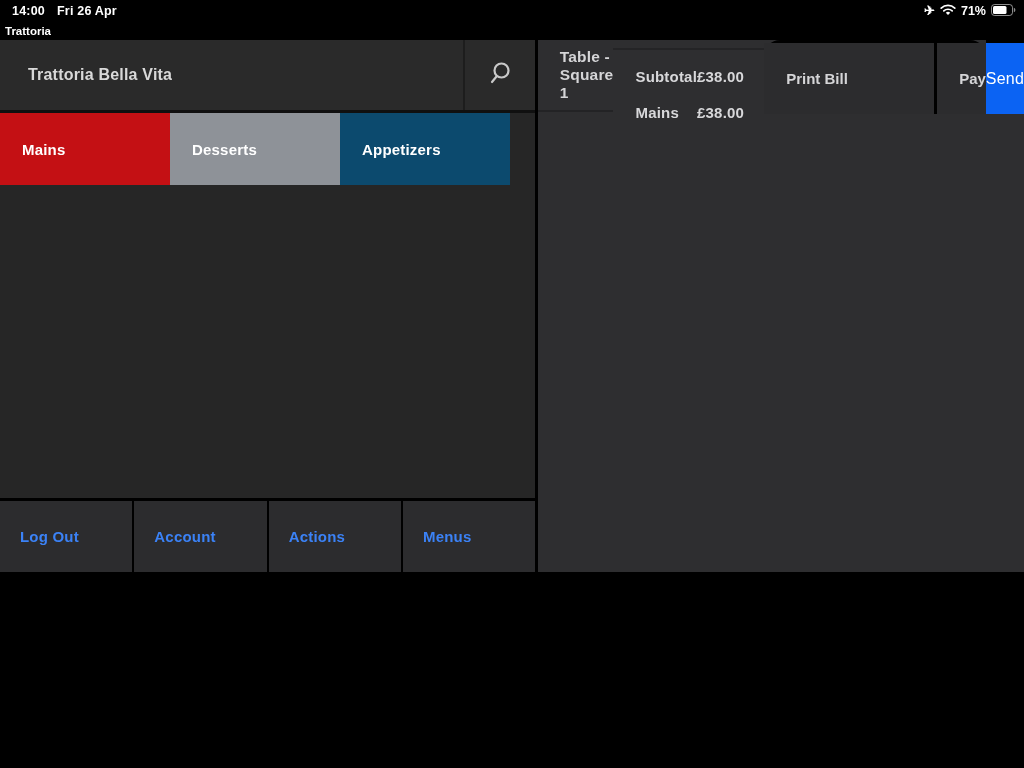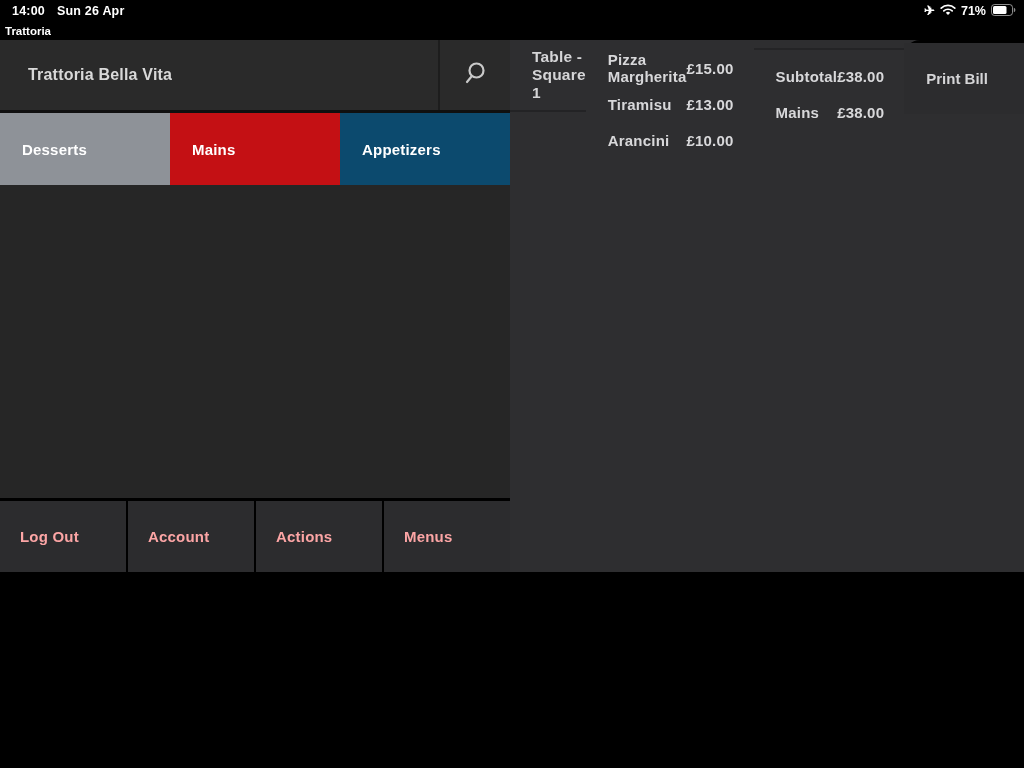--- a/index.html
+++ b/index.html
@@ -39,21 +39,21 @@
     font-family:inherit; font-size:15px; font-weight:700; color:#fff; letter-spacing:.2px;
   }
   .tab-mains { background:#c41014; }
   .tab-desserts { background:#8e9298; }
   .tab-appetizers { background:#0c4a6e; }
   .content { flex:1; background:#262626; }
   
   .bottomnav { height:74px; border-top:3px solid #000; background:#000; display:flex; gap:2px; }
   .nav-btn {
     flex:1; border:none; background:#2c2c2e; cursor:pointer; font-family:inherit;
-    color:#fca5a5; font-size:15px; font-weight:600; text-align:left;
+    color:#3b82f6; font-size:15px; font-weight:600; text-align:left;
     display:flex; align-items:center; padding-left:20px; letter-spacing:.2px;
   }
   
   .right-header { height:72px; border-bottom:2px solid #232325; display:flex; align-items:center; padding-left:22px; }
   .right-header-title { color:#d5d5d7; font-size:15.5px; font-weight:600; letter-spacing:.2px; }
   .order-items { padding-top:10px; }
   .order-row, .summary-row {
     height:36px; display:flex; align-items:center; justify-content:space-between;
     padding:0 20px 0 22px; cursor:default;
   }
@@ -78,21 +78,21 @@
   }
 </style>
 </head>
 <body>
 
 <div class="screen">
 
   <div class="statusbar">
     <div class="sb-left">
       <span>14:00</span>
-      <span>Sun 26 Apr</span>
+      <span>Fri 26 Apr</span>
     </div>
     <div class="sb-right">
       <span class="plane">✈</span>
       <span>
         <svg width="16" height="12" viewBox="0 0 16 12">
           <path d="M1.2 4.1 a10 10 0 0 1 13.6 0" stroke="#fff" stroke-width="1.7" fill="none" stroke-linecap="round"></path>
           <path d="M3.8 6.9 a6.2 6.2 0 0 1 8.4 0" stroke="#fff" stroke-width="1.7" fill="none" stroke-linecap="round"></path>
           <path d="M8 11 L10.2 8.7 a3.2 3.2 0 0 0 -4.4 0 Z" fill="#fff"></path>
         </svg>
       </span>
@@ -123,22 +123,22 @@
           <span>
             <svg width="28" height="28" viewBox="0 0 28 28">
               <circle cx="15.5" cy="10.5" r="7" fill="none" stroke="#c9c9c9" stroke-width="2.2"></circle>
               <line x1="10.5" y1="16.5" x2="6" y2="22" stroke="#c9c9c9" stroke-width="2.2" stroke-linecap="round"></line>
             </svg>
           </span>
         </button>
       </div>
 
       <div class="tabs">
+        <button class="tab tab-mains">Mains</button>
         <button class="tab tab-desserts">Desserts</button>
-        <button class="tab tab-mains">Mains</button>
         <button class="tab tab-appetizers">Appetizers</button>
       </div>
 
       <div class="content"></div>
 
       <div class="bottomnav">
         <button class="nav-btn">Log Out</button>
         <button class="nav-btn">Account</button>
         <button class="nav-btn">Actions</button>
         <button class="nav-btn">Menus</button>
@@ -146,34 +146,20 @@
     </div>
 
     <div class="divider-v"></div>
 
     <div class="right">
 
       <div class="right-header">
         <span class="right-header-title">Table - Square 1</span>
       </div>
 
-      <div class="order-items">
-        <div class="order-row">
-          <span class="name">Pizza Margherita</span>
-          <span class="price">£15.00</span>
-        </div>
-        <div class="order-row">
-          <span class="name">Tiramisu</span>
-          <span class="price">£13.00</span>
-        </div>
-        <div class="order-row">
-          <span class="name">Arancini</span>
-          <span class="price">£10.00</span>
-        </div>
-      </div>
 
       <div class="summary-sec">
         <div class="summary-row">
           <span class="label">Subtotal</span>
           <span class="value">£38.00</span>
         </div>
         <div class="summary-row">
           <span class="label">Mains</span>
           <span class="value">£38.00</span>
         </div>

